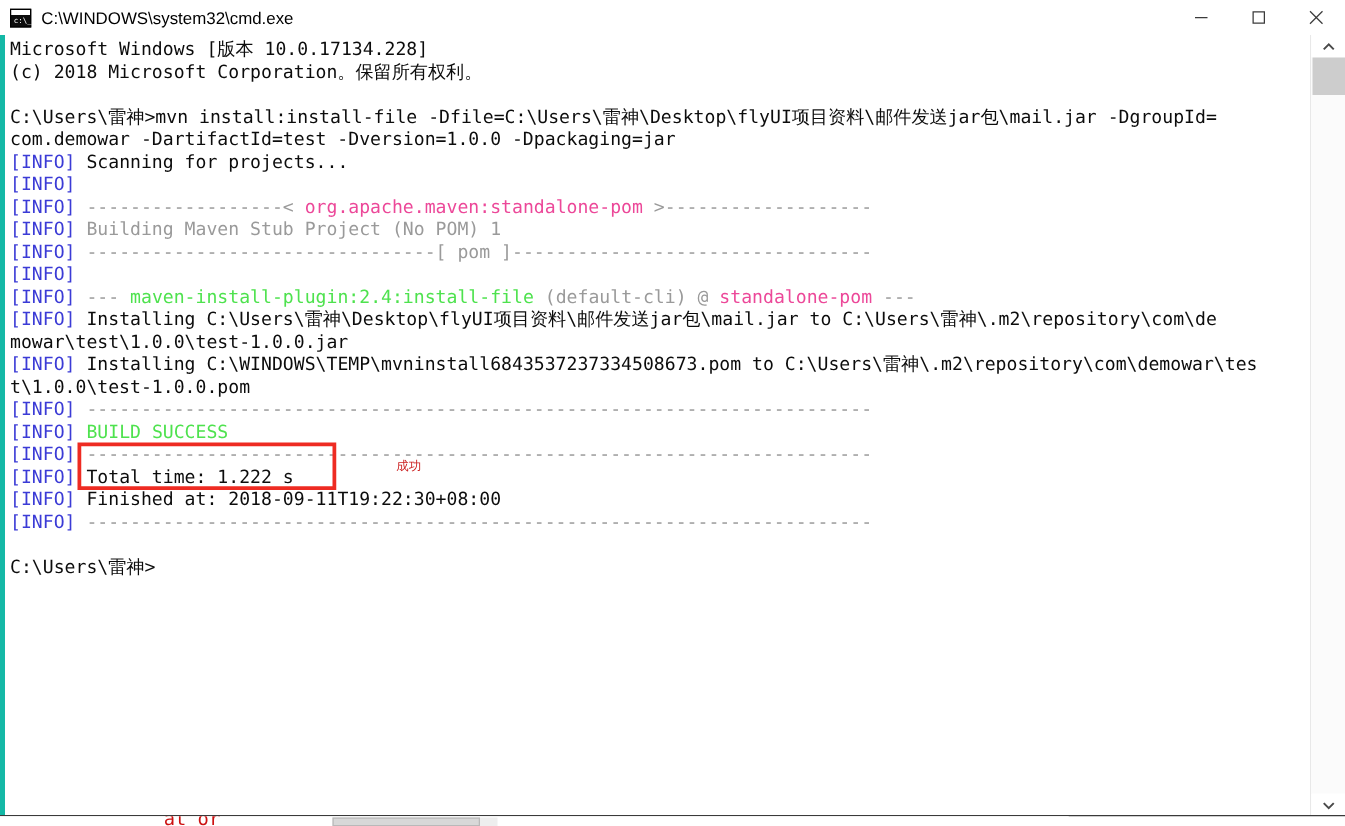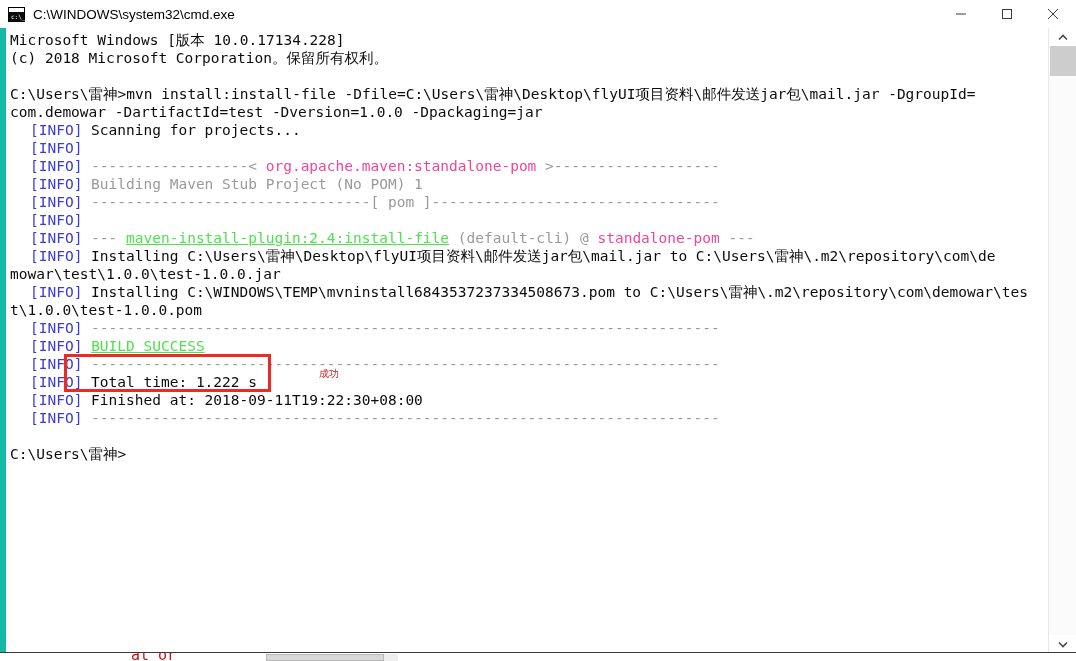--- a/index.html
+++ b/index.html
@@ -79,40 +79,40 @@
     color: #3b3b3b;
   }
   .tbtn svg { display: block; }
 
   
   #client {
     position: absolute;
     left: 0; top: 28px;
     width: 1076px; height: 625px;
     background: #ffffff;
-    border-left: 6px solid #14b8a6;
+    border-left: 4px solid #14b8a6;
     overflow: hidden;
   }
   #console {
     position: absolute;
     left: 0; top: 0;
     width: 1048px;
     height: 625px;
     padding: 3px 0 0 4px;
     font-family: "DejaVu Sans Mono", "Liberation Mono", monospace;
     font-size: 14.5px;
     line-height: 18px;
     color: #0c0c0c;
     white-space: pre;
     overflow: hidden;
   }
   .ln { height: 18px; }
-  .info   { color: #3b3bd6; margin-left: 20px; }
+  .info   { color: #3b3bd6; }
   .gray   { color: #9a9a9a; }
-  .green  { color: #4ee24e; text-decoration: underline; }
+  .green  { color: #4ee24e; }
   .cyan   { color: #ec4899; }
   .plain  { color: #0c0c0c; }
 
   
   #ann-box {
     position: absolute;
     left: 58px; top: 326px;
     width: 207px; height: 38px;
     border: 3px solid #ee2b22;
     pointer-events: none;

